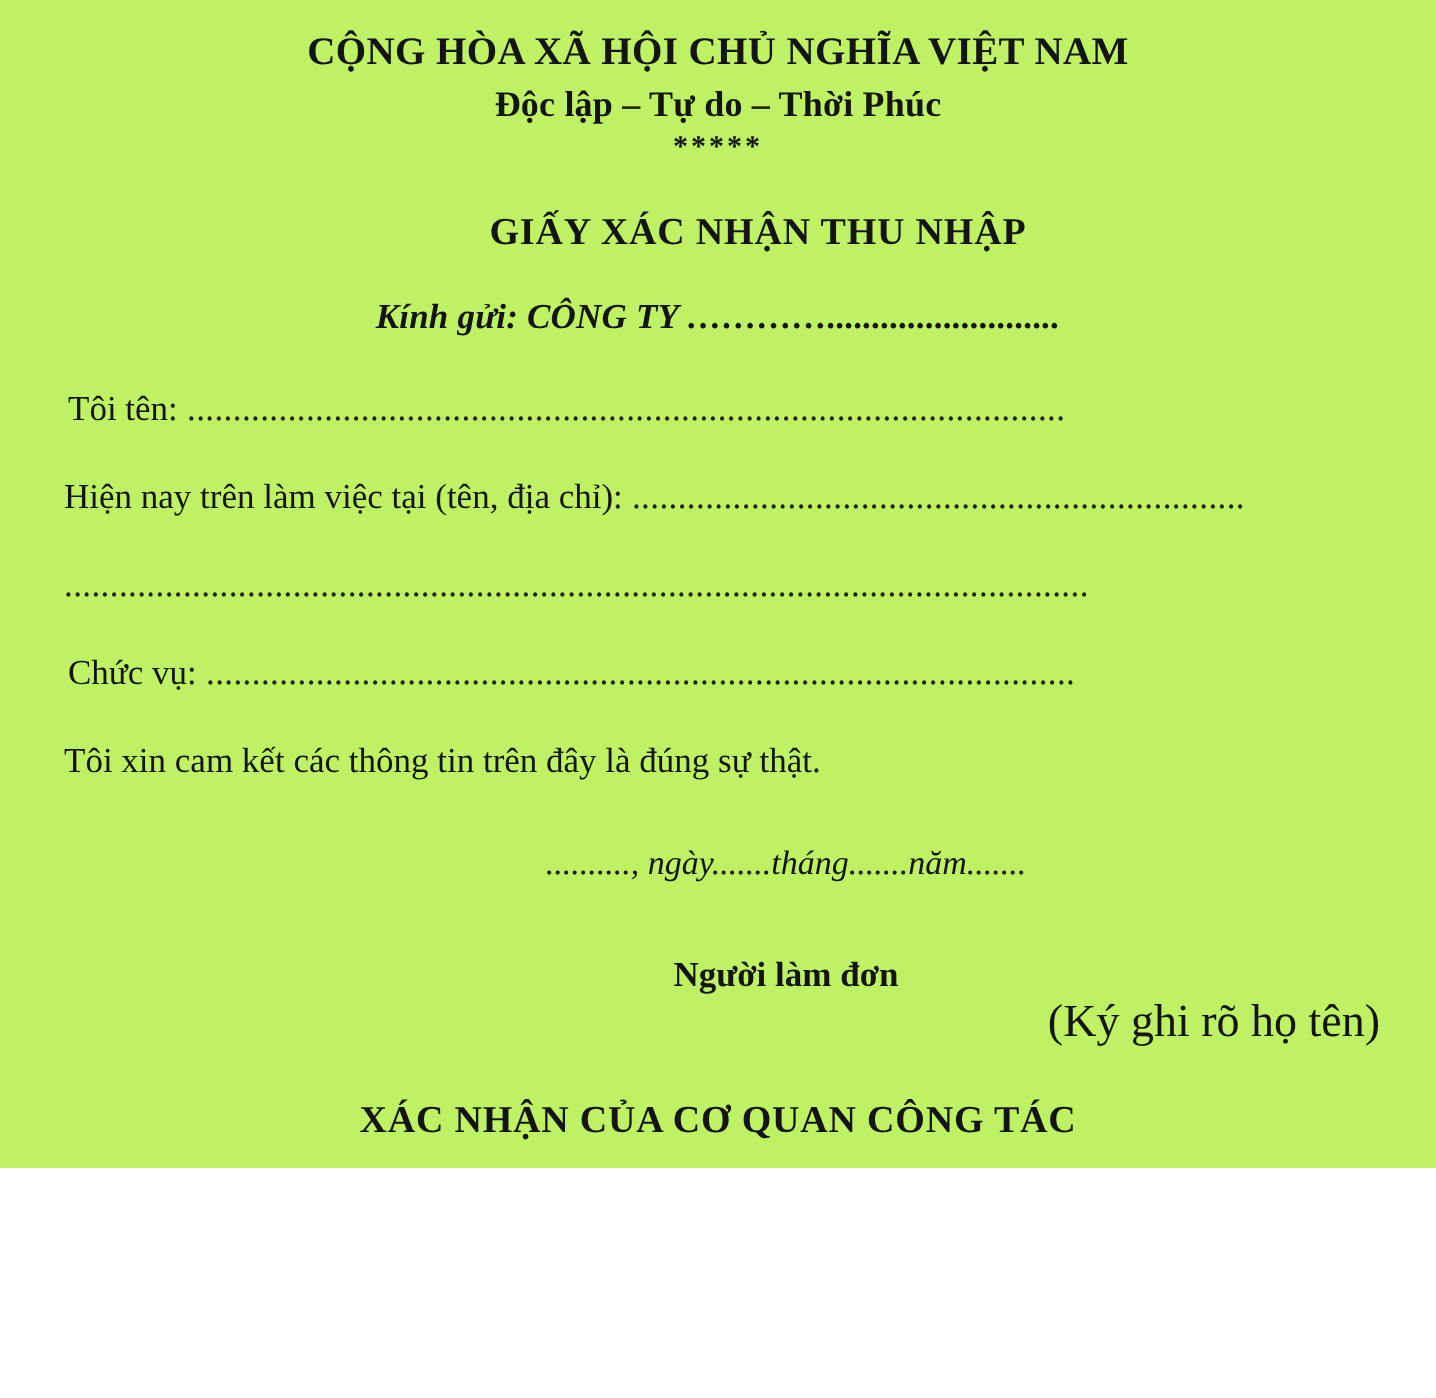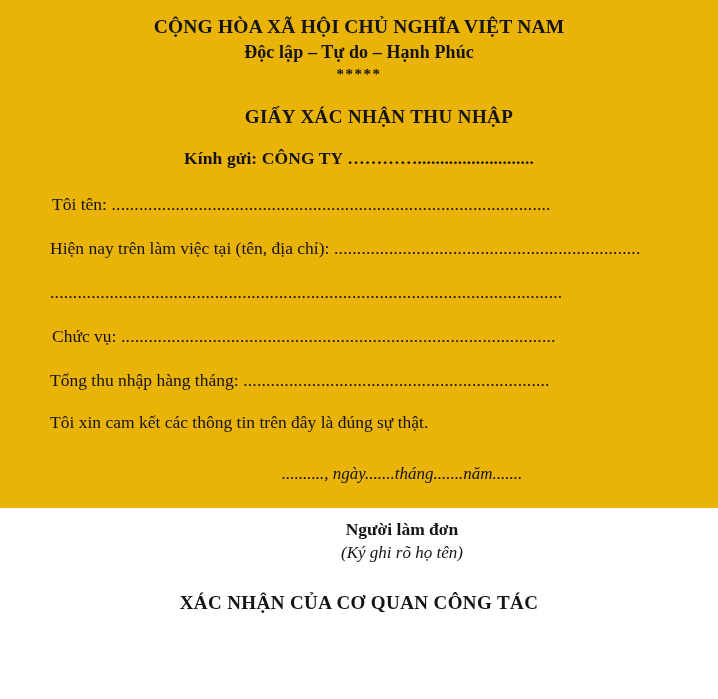--- a/index.html
+++ b/index.html
@@ -14,22 +14,22 @@
     height: 699px;
     overflow: hidden;
     font-family: "Liberation Serif", "DejaVu Serif", serif;
     color: #141414;
     -webkit-font-smoothing: antialiased;
   }
 
   .page {
     position: relative;
     width: 718px;
-    height: 508px;
-    background: #eab308;
+    height: 584px;
+    background: #bef264;
     box-sizing: border-box;
   }
 
   
   .national-heading {
     text-align: center;
     padding-top: 14px;
   }
 
   .national-line {
@@ -67,26 +67,27 @@
     padding-left: 40px;
   }
 
   .recipient {
     text-align: center;
     font-weight: bold;
     font-size: 17.5px;
     line-height: 25px;
     margin-top: 16px;
     letter-spacing: 0.1px;
+    font-style: italic;
   }
 
   
   .body-block {
     margin-top: 22px;
-    padding-left: 50px;
+    padding-left: 32px;
     padding-right: 28px;
   }
 
   .field-row {
     font-size: 17.5px;
     line-height: 22px;
     margin-bottom: 22px;
     white-space: nowrap;
     overflow: hidden;
   }
@@ -126,44 +127,44 @@
 
   .signer-title {
     font-weight: bold;
     font-size: 17.5px;
     line-height: 23px;
     margin-top: 33px;
     padding-left: 64px;
   }
 
   .signer-note {
-    font-style: italic;
-    font-size: 17px;
+    font-size: 23px;
     line-height: 22px;
     margin-top: 1px;
     padding-left: 64px;
+    text-align: right;
   }
 
   .footer-heading {
     text-align: center;
     font-weight: bold;
     font-size: 19px;
     line-height: 26px;
     letter-spacing: 0.4px;
     margin-top: 26px;
   }
 </style>
 </head>
 <body>
 
 <div class="page">
 
   <div class="national-heading">
     <div class="national-line line-country">CỘNG HÒA XÃ HỘI CHỦ NGHĨA VIỆT NAM</div>
-    <div class="national-line line-motto">Độc lập – Tự do – Hạnh Phúc</div>
+    <div class="national-line line-motto">Độc lập – Tự do – Thời Phúc</div>
     <div class="national-line line-stars">*****</div>
   </div>
 
   <div class="doc-title">GIẤY XÁC NHẬN THU NHẬP</div>
 
   <div class="recipient">Kính gửi: CÔNG TY …………..........................</div>
 
   <div class="body-block">
 
     <div class="field-row indent">
@@ -177,23 +178,20 @@
     <div class="field-row">
       <span></span><span class="dots">................................................................................................................</span>
     </div>
 
     <div class="field-row indent">
       <span>Chức vụ:</span><span class="dots"> ...............................................................................................</span>
     </div>
 
 
 
-    <div class="field-row tight">
-      <span>Tổng thu nhập hàng tháng:</span><span class="dots"> ...................................................................</span>
-    </div>
 
     <div class="statement">Tôi xin cam kết các thông tin trên đây là đúng sự thật.</div>
 
     <div class="sign-block">
       <div class="date-line">.........., ngày.......tháng.......năm.......</div>
       <div class="signer-title">Người làm đơn</div>
       <div class="signer-note">(Ký ghi rõ họ tên)</div>
     </div>
 
   </div>

